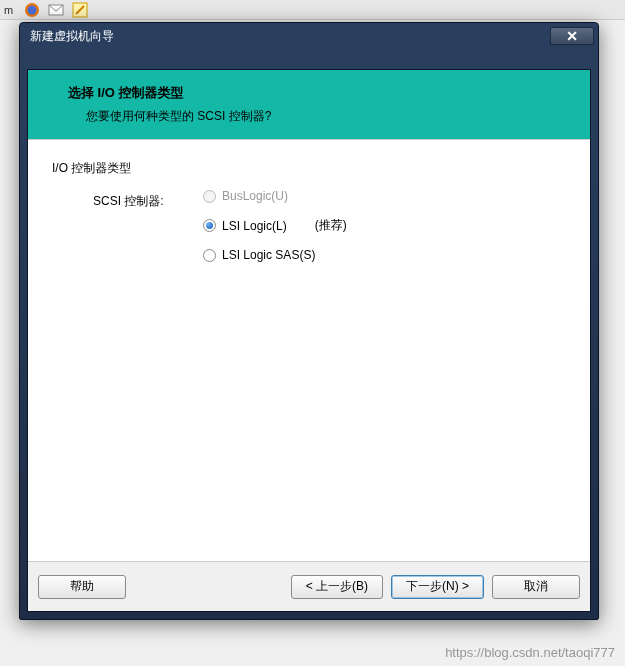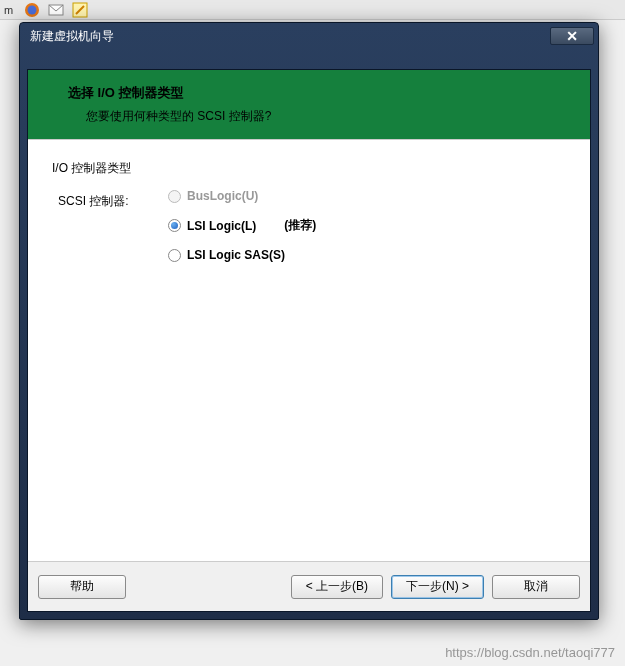--- a/index.html
+++ b/index.html
@@ -65,21 +65,21 @@
       flex: 1;
       margin: 0 7px 7px 7px;
       background: #fff;
       border: 1px solid #0a1628;
       display: flex;
       flex-direction: column;
     }
     .header-section {
       padding: 14px 20px 14px 40px;
       border-bottom: 1px solid #ccc;
-      background: #15803d;
+      background: #14b8a6;
     }
     .header-title {
       font-size: 13px;
       font-weight: bold;
       color: #000;
       margin-bottom: 6px;
     }
     .header-subtitle {
       font-size: 12px;
       color: #000;
@@ -92,37 +92,37 @@
     .section-label {
       font-size: 12px;
       color: #000;
       margin-bottom: 12px;
     }
     .controller-row {
       display: flex;
       align-items: flex-start;
       gap: 20px;
       padding-left: 6px;
+      margin-left: 35px;
     }
     .controller-label {
       font-size: 12px;
       color: #000;
       min-width: 90px;
       padding-top: 4px;
     }
     .radio-group {
       display: flex;
       flex-direction: column;
       gap: 14px;
     }
     .radio-item {
       display: flex;
       align-items: center;
       gap: 6px;
-      font-weight: bold;
     }
     .radio-circle {
       width: 13px;
       height: 13px;
       border-radius: 50%;
       border: 1px solid #888;
       background: #fff;
       display: inline-flex;
       align-items: center;
       justify-content: center;

